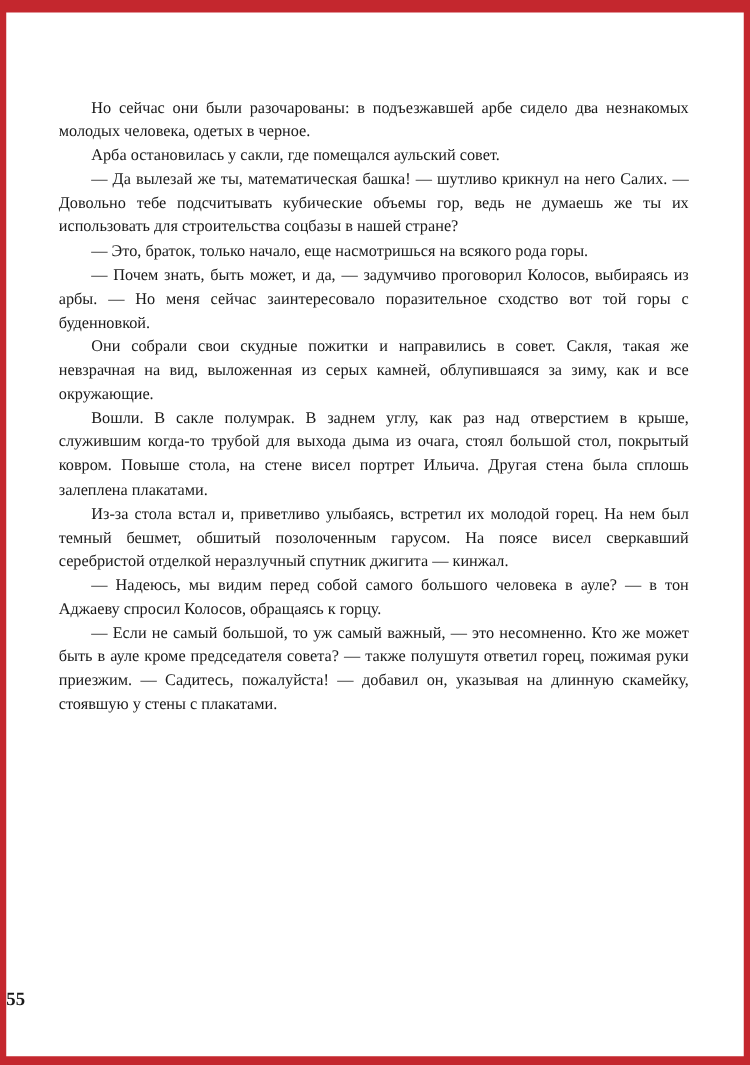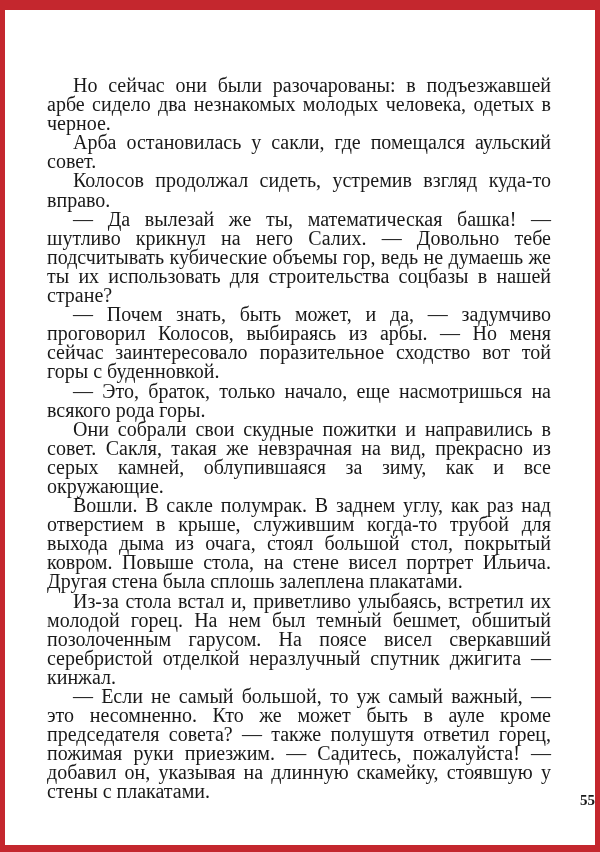--- a/index.html
+++ b/index.html
@@ -17,51 +17,51 @@
   .page {
     position: absolute;
     top: 10px;
     left: 5px;
     right: 5px;
     bottom: 7px;
     background: #ffffff;
   }
   .text-block {
     padding: 66px 44px 0 42px;
-    font-size: 20px;
+    font-size: 13px;
     line-height: 19.1px;
     color: #191919;
     text-align: justify;
   }
   .text-block p {
     margin: 0;
     padding: 0;
     text-indent: 26px;
   }
   .page-number {
     position: absolute;
     bottom: 36px;
-    left: 15px;
+    left: 0;
     right: 0;
-    text-align: right;
+    text-align: left;
     font-weight: bold;
     font-size: 15px;
     color: #191919;
   }
 </style>
 </head>
 <body>
 
 <div class="page">
   <div class="text-block">
     <p>Но сейчас они были разочарованы: в подъезжавшей арбе сидело два незнакомых молодых человека, одетых в черное.</p>
     <p>Арба остановилась у сакли, где помещался аульский совет.</p>
-    <p>Колосов продолжал сидеть, устремив взгляд куда-то вправо.</p>
     <p>— Да вылезай же ты, математическая башка! — шутливо крикнул на него Салих. — Довольно тебе подсчитывать кубические объемы гор, ведь не думаешь же ты их использовать для строительства соцбазы в нашей стране?</p>
+    <p>— Это, браток, только начало, еще насмотришься на всякого рода горы.</p>
     <p>— Почем знать, быть может, и да, — задумчиво проговорил Колосов, выбираясь из арбы. — Но меня сейчас заинтересовало поразительное сходство вот той горы с буденновкой.</p>
-    <p>— Это, браток, только начало, еще насмотришься на всякого рода горы.</p>
-    <p>Они собрали свои скудные пожитки и направились в совет. Сакля, такая же невзрачная на вид, прекрасно из серых камней, облупившаяся за зиму, как и все окружающие.</p>
+    <p>Они собрали свои скудные пожитки и направились в совет. Сакля, такая же невзрачная на вид, выложенная из серых камней, облупившаяся за зиму, как и все окружающие.</p>
     <p>Вошли. В сакле полумрак. В заднем углу, как раз над отверстием в крыше, служившим когда-то трубой для выхода дыма из очага, стоял большой стол, покрытый ковром. Повыше стола, на стене висел портрет Ильича. Другая стена была сплошь залеплена плакатами.</p>
     <p>Из-за стола встал и, приветливо улыбаясь, встретил их молодой горец. На нем был темный бешмет, обшитый позолоченным гарусом. На поясе висел сверкавший серебристой отделкой неразлучный спутник джигита — кинжал.</p>
+    <p>— Надеюсь, мы видим перед собой самого большого человека в ауле? — в тон Аджаеву спросил Колосов, обращаясь к горцу.</p>
     <p>— Если не самый большой, то уж самый важный, — это несомненно. Кто же может быть в ауле кроме председателя совета? — также полушутя ответил горец, пожимая руки приезжим. — Садитесь, пожалуйста! — добавил он, указывая на длинную скамейку, стоявшую у стены с плакатами.</p>
   </div>
   <div class="page-number">55</div>
 </div>
 
 </body></html>

